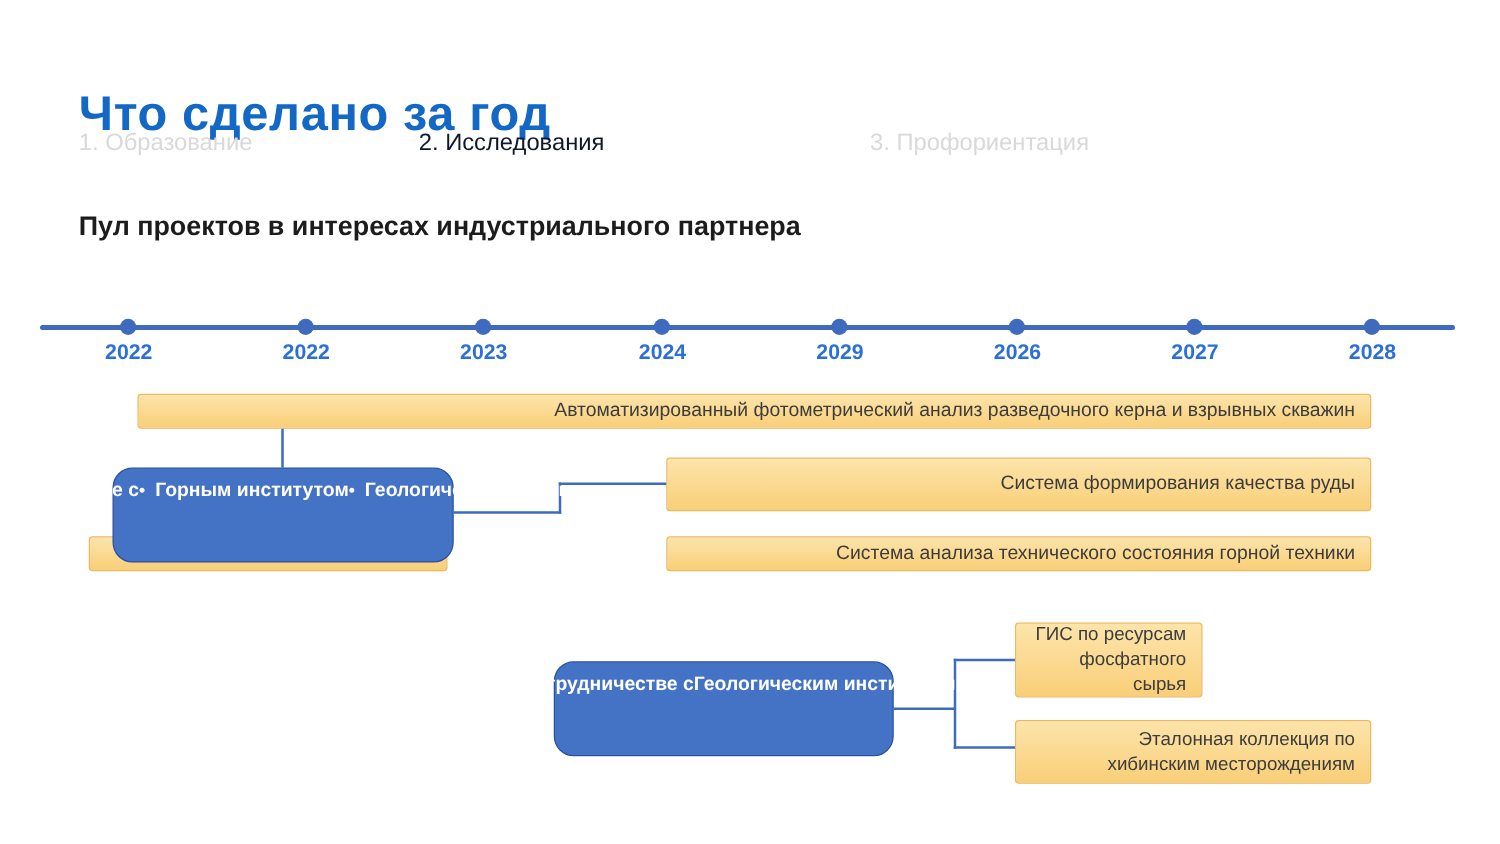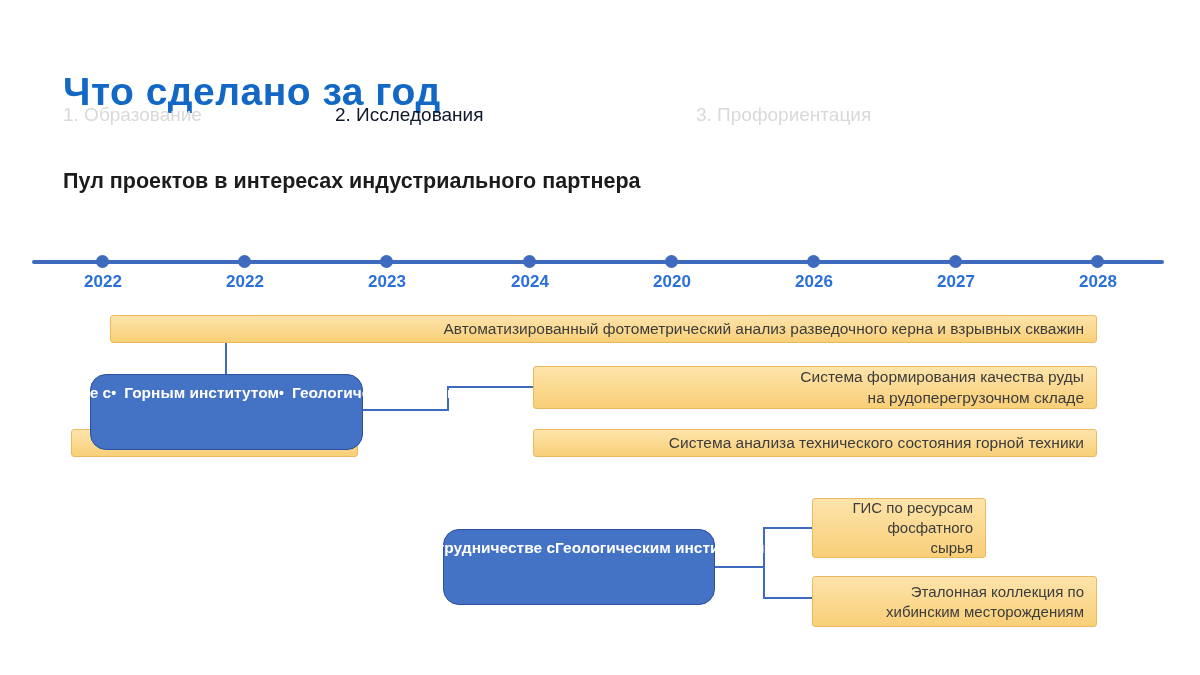--- a/index.html
+++ b/index.html
@@ -25,21 +25,21 @@
   
   .obar{position:absolute;background:linear-gradient(180deg,#fde4ab 0%,#f9cf78 100%);
         border:1px solid #ecb95e;border-radius:3px;color:#3c3c3c;font-size:15.5px;
         display:flex;flex-direction:column;justify-content:center;align-items:flex-end;
         text-align:right;padding-right:12px;box-sizing:border-box;line-height:1.33;z-index:2;}
   .obar div{white-space:nowrap;}
   .bar1{left:110px;top:315px;width:987px;height:28px;}
   .bar-hidden{left:71px;top:429px;width:287px;height:28px;z-index:1;}
   .bar2{left:533px;top:366px;width:564px;height:43px;}
   .bar3{left:533px;top:429px;width:564px;height:28px;}
-  .bar4{left:812px;top:498px;width:174px;height:60px;font-size:15px;}
+  .bar4{left:812px;top:498px;width:150px;height:60px;font-size:15px;}
   .bar5{left:812px;top:576px;width:285px;height:51px;font-size:15px;}
 
   
   .bbox{position:absolute;background:#4472c4;border:1.5px solid #2b50a0;border-radius:16px;
         color:#ffffff;font-weight:700;font-size:15.5px;box-sizing:border-box;z-index:3;
         display:flex;flex-direction:row;justify-content:center;line-height:1.5;}
   .bbox1{left:90px;top:374px;width:273px;height:76px;padding:6px 10px 6px 18px;}
   .bbox2{left:443px;top:529px;width:272px;height:76px;padding:6px 10px 6px 20px;}
   .brow{display:flex;gap:8px;align-items:baseline;white-space:nowrap;}
   .bullet{font-size:14px;}
@@ -64,34 +64,33 @@
   <div class="tl-dot" style="left:380px"></div>
   <div class="tl-dot" style="left:523px"></div>
   <div class="tl-dot" style="left:665px"></div>
   <div class="tl-dot" style="left:807px"></div>
   <div class="tl-dot" style="left:949px"></div>
   <div class="tl-dot" style="left:1091px"></div>
   <div class="tl-year" style="left:63px">2022</div>
   <div class="tl-year" style="left:205px">2022</div>
   <div class="tl-year" style="left:347px">2023</div>
   <div class="tl-year" style="left:490px">2024</div>
-  <div class="tl-year" style="left:632px">2020</div>
+  <div class="tl-year" style="left:632px">2029</div>
   <div class="tl-year" style="left:774px">2026</div>
   <div class="tl-year" style="left:916px">2027</div>
   <div class="tl-year" style="left:1058px">2028</div>
 
   <div class="obar bar1">
     <div>Автоматизированный фотометрический анализ разведочного керна и взрывных скважин</div>
   </div>
 
   <div class="obar bar-hidden"></div>
 
   <div class="obar bar2">
     <div>Система формирования качества руды</div>
-    <div>на рудоперегрузочном складе</div>
   </div>
 
   <div class="obar bar3">
     <div>Система анализа технического состояния горной техники</div>
   </div>
 
   <div class="obar bar4">
     <div>ГИС по ресурсам</div>
     <div>фосфатного</div>
     <div>сырья</div>

